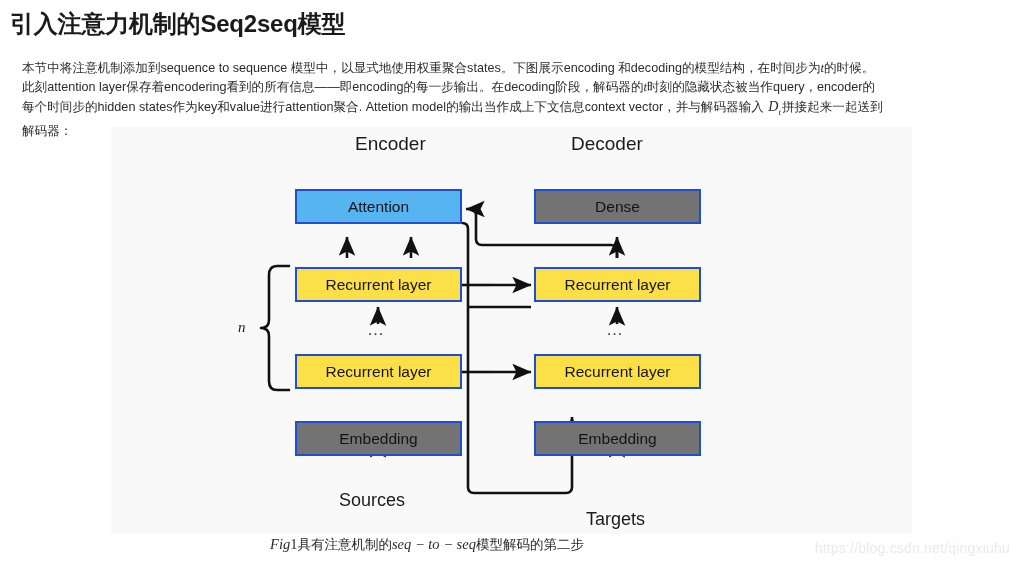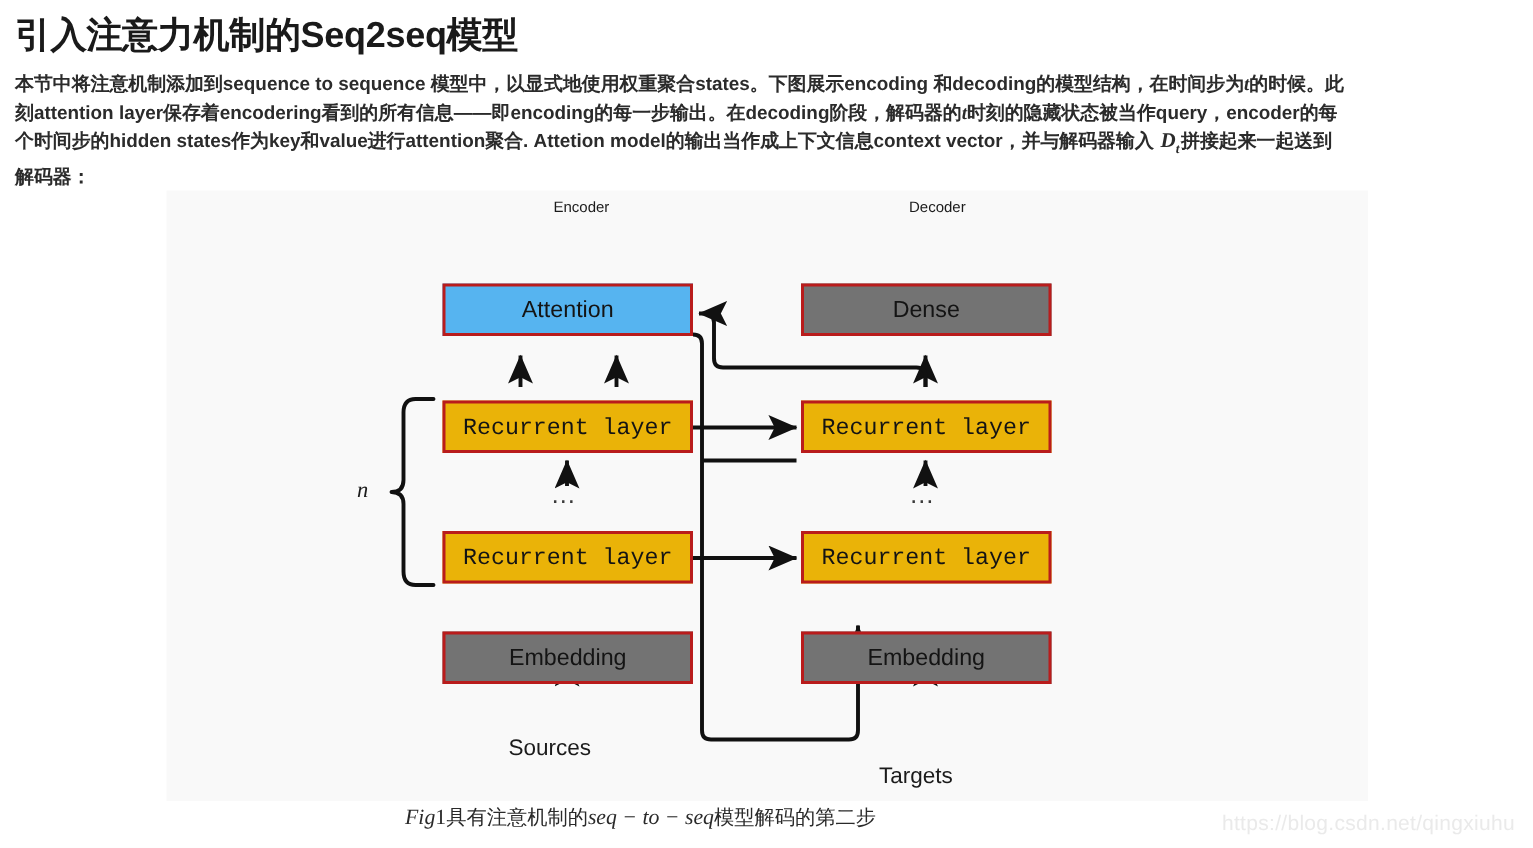--- a/index.html
+++ b/index.html
@@ -25,27 +25,26 @@
   .page-title {
     margin: 0;
     padding: 9px 0 0 10px;
     font-size: 24px;
     font-weight: bold;
     letter-spacing: -0.2px;
     color: #1a1a1a;
     line-height: 30px;
   }
   .body-text {
-    margin: 0;
+    margin: 12px;
     padding: 8px 6px 0 10px;
     font-size: 12.6px;
     line-height: 19px;
     color: #2b2b2b;
     text-align: left;
-    font-weight: bold;
   }
   .body-text .var-i {
     font-family: "Liberation Serif", serif;
     font-style: italic;
     font-size: 12.6px;
   }
   .body-text .math-d {
     font-family: "Liberation Serif", serif;
     font-style: italic;
     font-size: 14px;
@@ -67,45 +66,44 @@
   }
   .figure-stage {
     position: absolute;
     left: 0; top: 0;
     width: 801px;
     height: 407px;
   }
 
   .grp-label {
     position: absolute;
-    font-size: 10px;
+    font-size: 19px;
     color: #1b1b1b;
     white-space: nowrap;
-    margin-left: 14px;
   }
 
   .node {
     position: absolute;
     box-sizing: border-box;
-    border: 2px solid #b91c1c;
+    border: 2px solid #1d4ed8;
     display: flex;
     align-items: center;
     justify-content: center;
     font-size: 15.5px;
     color: #141414;
     white-space: nowrap;
     background: #ffffff;
   }
   .node.attn   { background: #56b4f0; }
-  .node.recur  { background: #eab308; font-family: Liberation Mono, monospace; }
+  .node.recur  { background: #fde047; }
   .node.plain  { background: #737373; }
 
   .io-label {
     position: absolute;
-    font-size: 15px;
+    font-size: 18px;
     color: #1b1b1b;
     white-space: nowrap;
   }
 
   .dots {
     position: absolute;
     font-size: 17px;
     letter-spacing: 2px;
     color: #3a3a3a;
     white-space: nowrap;
@@ -191,21 +189,21 @@
         <path d="M506,131 L506,110" marker-end="url(#ah)"></path>
 
         <path d="M506,131 L506,124 Q506,118 500,118 L371,118 Q365,118 365,112 L365,88 Q365,82 359,82 L355,82" marker-end="url(#ah)"></path>
 
         <path d="M351,96 Q357,96 357,102 L357,360 Q357,366 363,366 L455,366 Q461,366 461,360 L461,290" marker-end="url(#ah)"></path>
         <path d="M357,180 L420,180"></path>
       </g>
     </svg>
 
     <div class="grp-label" style="left:244px; top:6px;">Encoder</div>
-    <div class="grp-label" style="left:481px; top:6px;">Decoder</div>
+    <div class="grp-label" style="left:460px; top:6px;">Decoder</div>
 
     <div class="node attn" style="left:184px; top:62px; width:167px; height:35px;">Attention</div>
 
     <div class="node recur" style="left:184px; top:140px; width:167px; height:35px;">Recurrent layer</div>
 
     <div class="dots" style="left:256px; top:193px;">…</div>
 
     <div class="node recur" style="left:184px; top:227px; width:167px; height:35px;">Recurrent layer</div>
 
     <div class="node plain" style="left:184px; top:294px; width:167px; height:35px;">Embedding</div>

